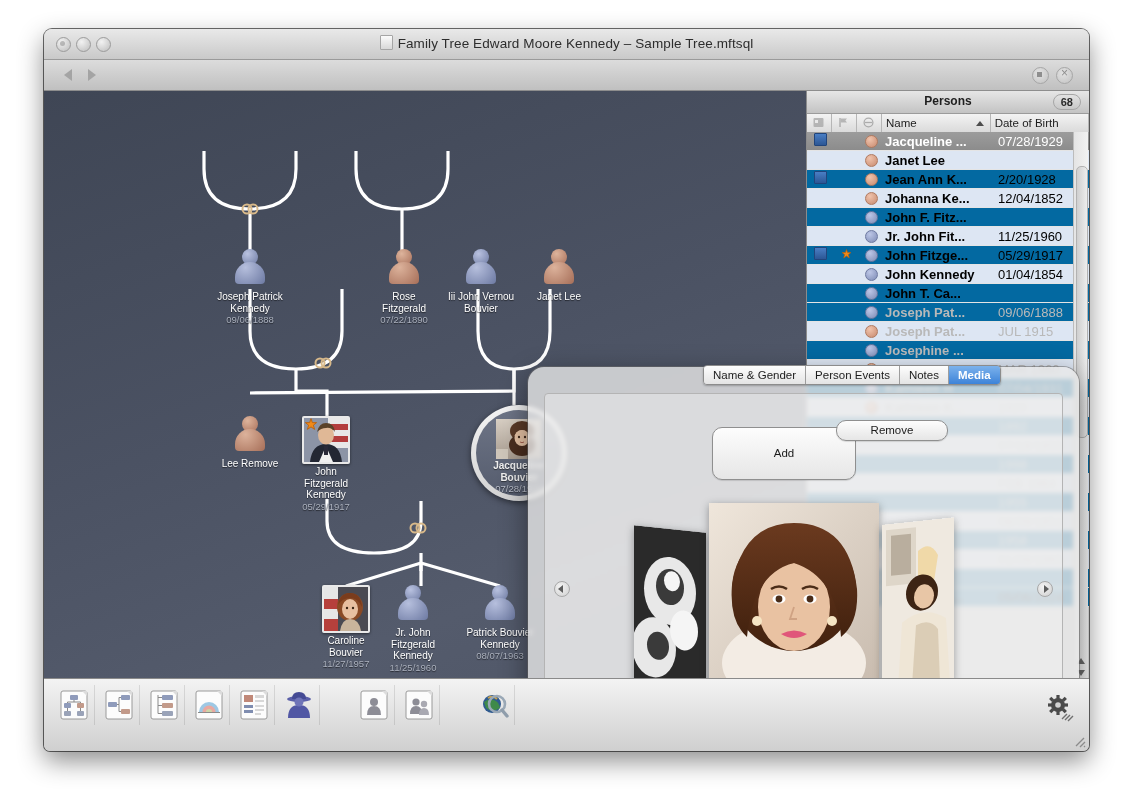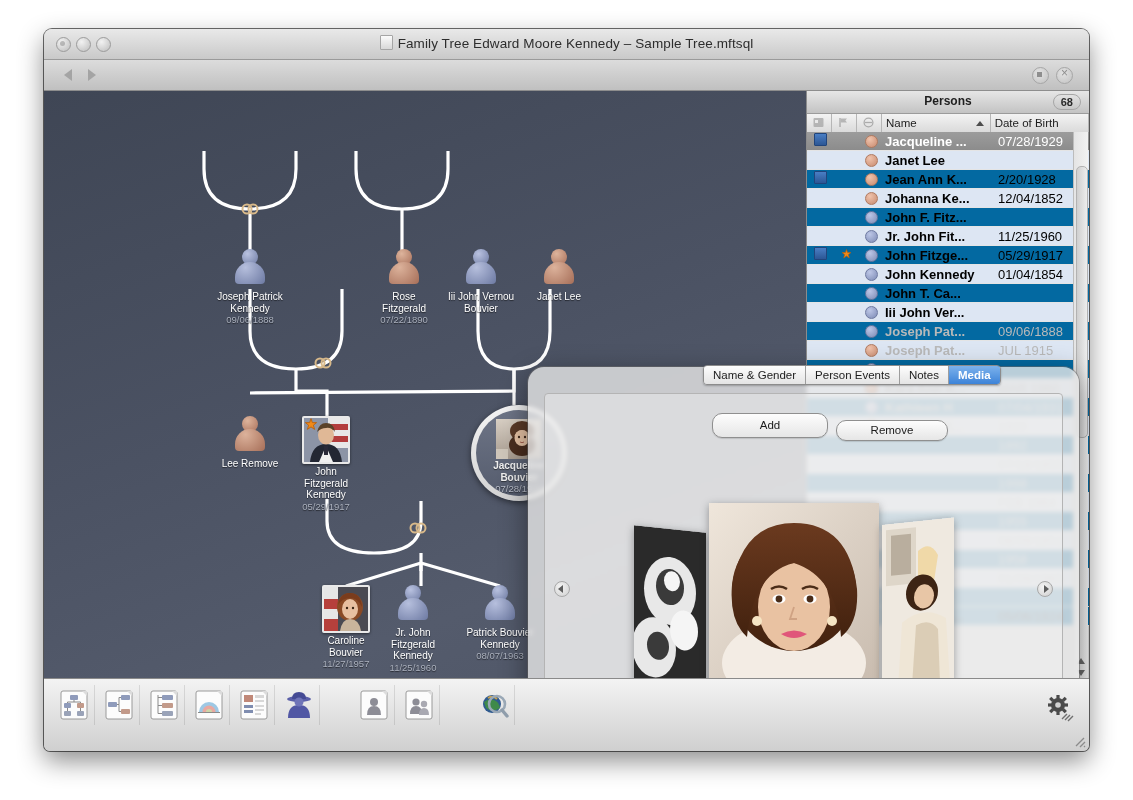--- a/index.html
+++ b/index.html
@@ -170,21 +170,21 @@
   .tab:last-child{border-right:none;}
   .tab.active{background:linear-gradient(#7cb2ec,#3d83d8);color:#ffffff;font-weight:bold;}
 
   #panel{position:absolute;left:16px;top:26px;right:16px;height:298px;
     border:1px solid #b4b4b4;border-radius:4px;
     background:rgba(244,244,244,.42);overflow:hidden;}
 
   .btn{display:inline-block;height:19px;line-height:18px;padding:0 14px;border-radius:10px;
     background:linear-gradient(#fdfdfd,#e6e6e6);border:1px solid #8f8f8f;
     font-size:11.5px;color:#1b1b1b;text-align:center;box-shadow:0 1px 1px rgba(0,0,0,.13);}
-  #btn-add{position:absolute;left:184px;top:46px;width:110px;padding:2px;}
+  #btn-add{position:absolute;left:184px;top:60px;width:110px;padding:16px;}
   #btn-remove{position:absolute;left:308px;top:53px;width:110px;padding:0;}
 
   
   #coverflow{position:absolute;left:16px;top:130px;right:16px;height:194px;}
   .cf-img{position:absolute;overflow:hidden;box-shadow:0 2px 8px rgba(0,0,0,.35);}
   #cf-left{left:90px;top:32px;width:72px;height:158px;transform:skewY(6deg);}
   #cf-center{left:165px;top:6px;width:170px;height:186px;}
   #cf-right{left:338px;top:24px;width:72px;height:164px;transform:skewY(-6deg);}
   #cf-caption{position:absolute;left:165px;top:158px;width:170px;text-align:center;
     font-size:13px;color:#1b1b1b;text-shadow:0 1px 1px rgba(255,255,255,.7);}
@@ -490,27 +490,20 @@
             <span class="c-star"></span>
             <span class="c-gender"><span class="gdot male"></span></span>
             <span class="c-name">John Kennedy</span>
             <span class="c-dob">01/04/1854</span>
           </div>
           <div class="prow white">
             <span class="c-flag"></span>
             <span class="c-star"></span>
             <span class="c-gender"><span class="gdot male"></span></span>
             <span class="c-name">John T. Ca...</span>
-            <span class="c-dob"></span>
-          </div>
-          <div class="prow alt">
-            <span class="c-flag"></span>
-            <span class="c-star"></span>
-            <span class="c-gender"><span class="gdot male"></span></span>
-            <span class="c-name">Iii John Ver...</span>
             <span class="c-dob"></span>
           </div>
           <div class="prow white" style="color: rgb(185, 185, 185);">
             <span class="c-flag"></span>
             <span class="c-star"></span>
             <span class="c-gender"><span class="gdot male"></span></span>
             <span class="c-name">Joseph Pat...</span>
             <span class="c-dob">09/06/1888</span>
           </div>
           <div class="prow alt" style="color: rgb(185, 185, 185);">

